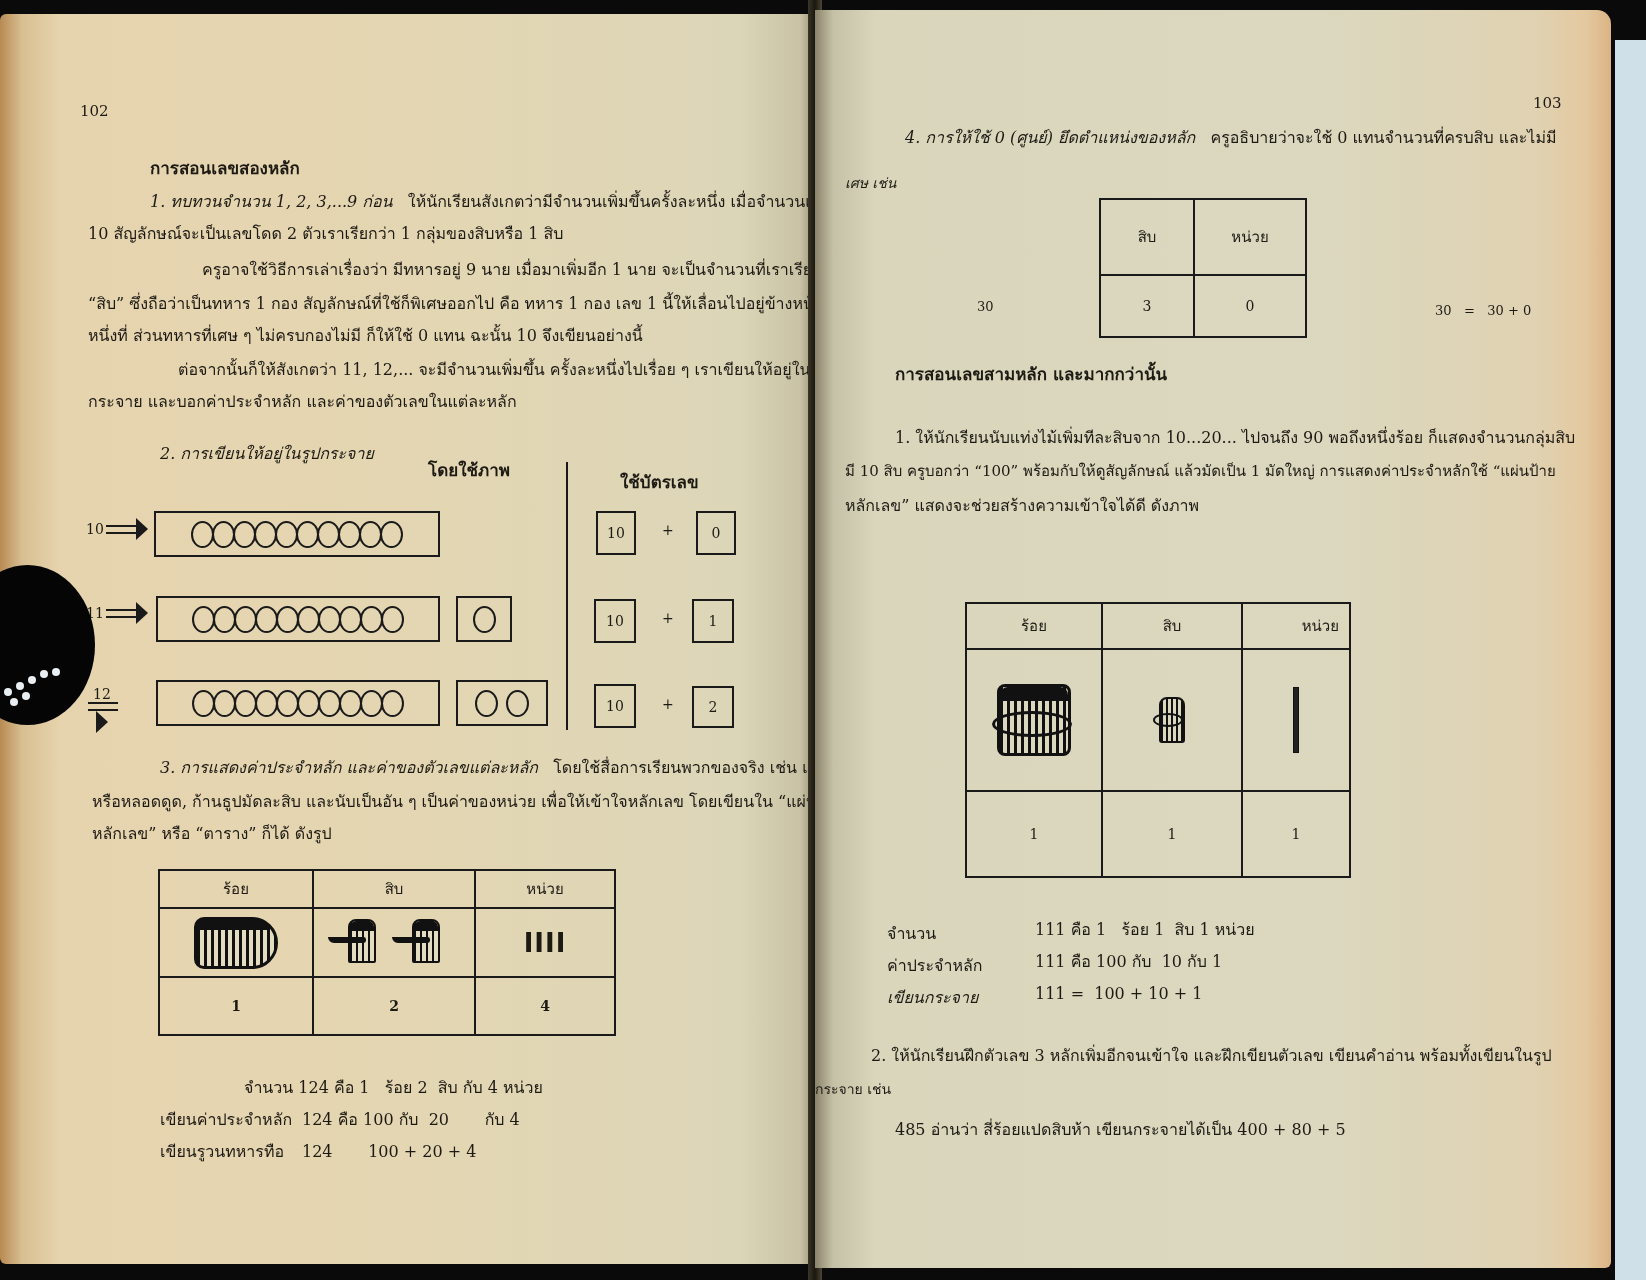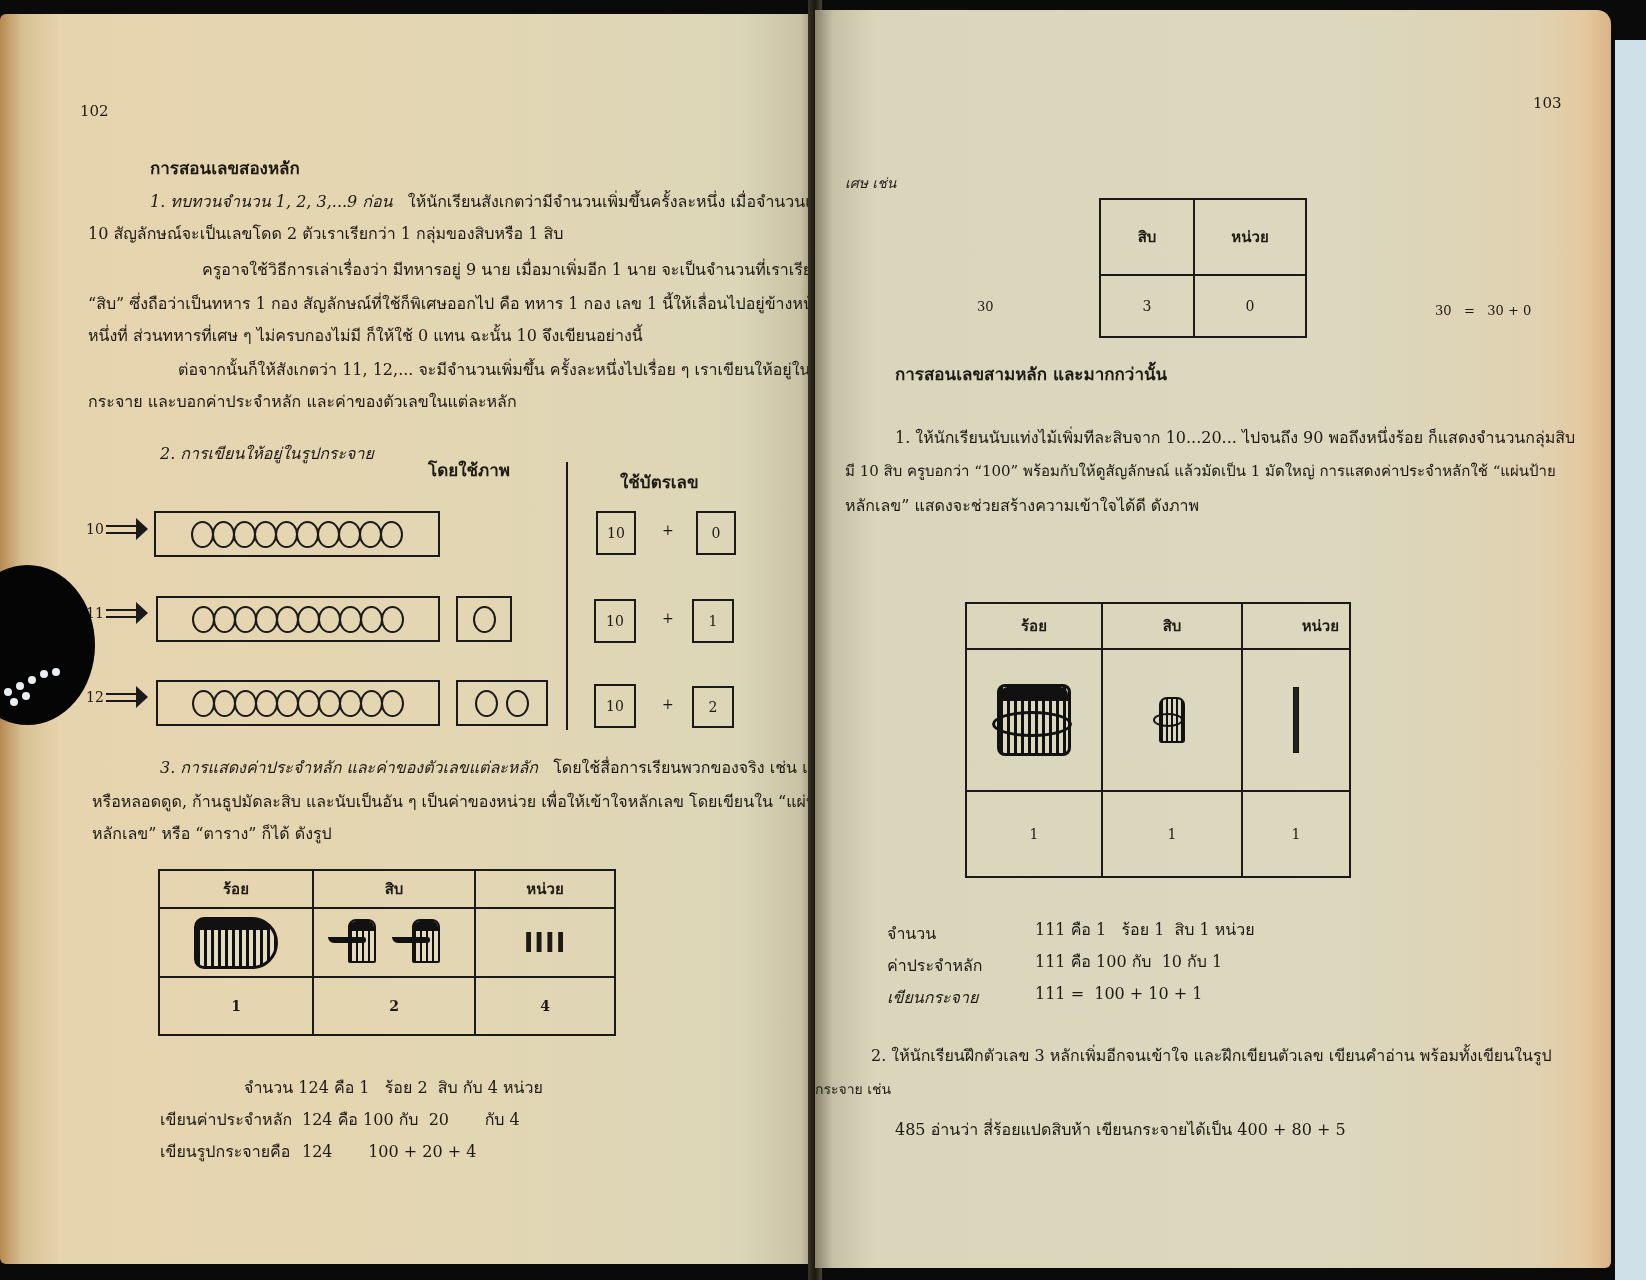--- a/index.html
+++ b/index.html
@@ -26,21 +26,21 @@
   .cbox { position:absolute; border:2px solid #1a1a1a; box-sizing:border-box; display:flex; align-items:center; justify-content:center; gap:0; }
   .circ { width:23px; height:27px; border:2px solid #1a1a1a; border-radius:50%; box-sizing:border-box; margin:0 -1px; }
   .card { position:absolute; border:2px solid #1a1a1a; box-sizing:border-box; display:flex; align-items:center; justify-content:center; font-size:14px; }
   .arrow { position:absolute; font-size:14px; display:flex; align-items:center; }
   .arrow .shaft { display:inline-block; width:30px; height:9px; border-top:2px solid #1a1a1a; border-bottom:2px solid #1a1a1a; box-sizing:border-box; margin-left:2px; }
   .arrow .head { width:0; height:0; border-top:11px solid transparent; border-bottom:11px solid transparent; border-left:12px solid #1a1a1a; }
   .vline { position:absolute; background:#1a1a1a; width:2px; }
 
   table.grid { position:absolute; border-collapse:collapse; }
   table.grid td { border:2px solid #1a1a1a; text-align:center; vertical-align:middle; font-size:14px; }
-  table.grid td.hd { font-weight:bold; font-size:15px; }
+  table.grid td.hd { font-weight:normal; font-size:15px; }
 
   
   .cage-big { width:78px; height:46px; border:3px solid #111; border-radius:10px 26px 26px 10px; background:repeating-linear-gradient(90deg,#111 0 3px,#e4dcc0 3px 7px); position:relative; }
   .cage-big::before { content:""; position:absolute; left:0; right:6px; top:0; height:10px; background:#111; border-radius:6px 20px 0 0; }
   .bundle { width:24px; height:40px; border:2px solid #111; border-radius:8px 8px 2px 2px; background:repeating-linear-gradient(90deg,#111 0 2px,#e4dcc0 2px 6px); position:relative; display:inline-block; }
   .bundle::before { content:""; position:absolute; left:0; right:0; top:0; height:10px; background:#111; border-radius:6px 6px 0 0; }
   .bundle::after { content:""; position:absolute; left:-22px; top:16px; width:38px; height:6px; background:#111; border-radius:0 4px 4px 10px; }
   .sticks { font-size:26px; font-weight:bold; letter-spacing:1px; font-family:"DejaVu Sans", sans-serif; }
   .cage-round { width:68px; height:66px; border:3px solid #111; border-radius:8px; background:repeating-linear-gradient(90deg,#111 0 3px,#dbd8bf 3px 7px); position:relative; }
   .cage-round::before { content:""; position:absolute; left:0; right:0; top:0; height:14px; background:#111; border-radius:8px 8px 0 0; }
@@ -115,21 +115,21 @@
       <i class="circ"></i>
       <i class="circ"></i>
   </div>
   <div class="cbox" style="left:456px;top:582px;width:56px;height:46px;">
       <i class="circ"></i>
     </div>
   <div class="card" style="left:594px;top:585px;width:42px;height:44px;">10</div>
   <div class="abs" style="left:662px;top:596px;font-size:14px;">+</div>
   <div class="card" style="left:692px;top:585px;width:42px;height:44px;">1</div>
 
-  <div class="arrow" style="left:86px;top:672px;">
+  <div class="arrow" style="left:86px;top:672px;flex-direction:column;">
     <span>12</span>
       <span class="shaft"></span>
       <span class="head"></span>
   </div>
   <div class="cbox" style="left:156px;top:666px;width:284px;height:46px;">
     <i class="circ"></i>
       <i class="circ"></i>
       <i class="circ"></i>
       <i class="circ"></i>
       <i class="circ"></i>
@@ -175,29 +175,33 @@
       <td class="bold">1</td>
       <td class="bold">2</td>
       <td class="bold">4</td>
     </tr>
   </tbody>
     </table>
 
   <div class="abs body-text" style="left:244px;top:1066px;white-space:pre;">จำนวน 124 คือ 1   ร้อย 2  สิบ กับ 4 หน่วย</div>
   <div class="abs body-text" style="left:160px;top:1098px;">เขียนค่าประจำหลัก</div>
   <div class="abs body-text" style="left:302px;top:1098px;white-space:pre;">124 คือ 100 กับ  20       กับ 4</div>
-  <div class="abs body-text" style="left:160px;top:1130px;">เขียนรูปกระจายคือ</div>
+  <div class="abs body-text" style="left:160px;top:1130px;">เขียนรูวนทหารทือ</div>
   <div class="abs body-text" style="left:302px;top:1130px;white-space:pre;">124       100 + 20 + 4</div>
 </div>
 
 <div class="spine"></div>
 
 <div class="page page-right">
   <div class="abs pnum" style="left:718px;top:84px;">103</div>
 
+  <div class="abs body-text" style="left:90px;top:120px;">
+    <span class="italic">4. การให้ใช้ 0 (ศูนย์) ยึดตำแหน่งของหลัก</span>&nbsp;&nbsp;
+    <span>ครูอธิบายว่าจะใช้ 0 แทนจำนวนที่ครบสิบ และไม่มี</span>
+  </div>
   <div class="abs body-text italic" style="left:30px;top:166px;font-size:14px;">เศษ เช่น</div>
 
   <div class="abs body-text" style="left:162px;top:290px;font-size:13px;">30</div>
   <table class="grid" style="left:284px;top:188px;width:208px;">
     <tbody>
         <tr style="height:76px;">
       <td class="hd" style="width:90px;">สิบ</td>
       <td class="hd">หน่วย</td>
     </tr>
     <tr style="height:62px;">

